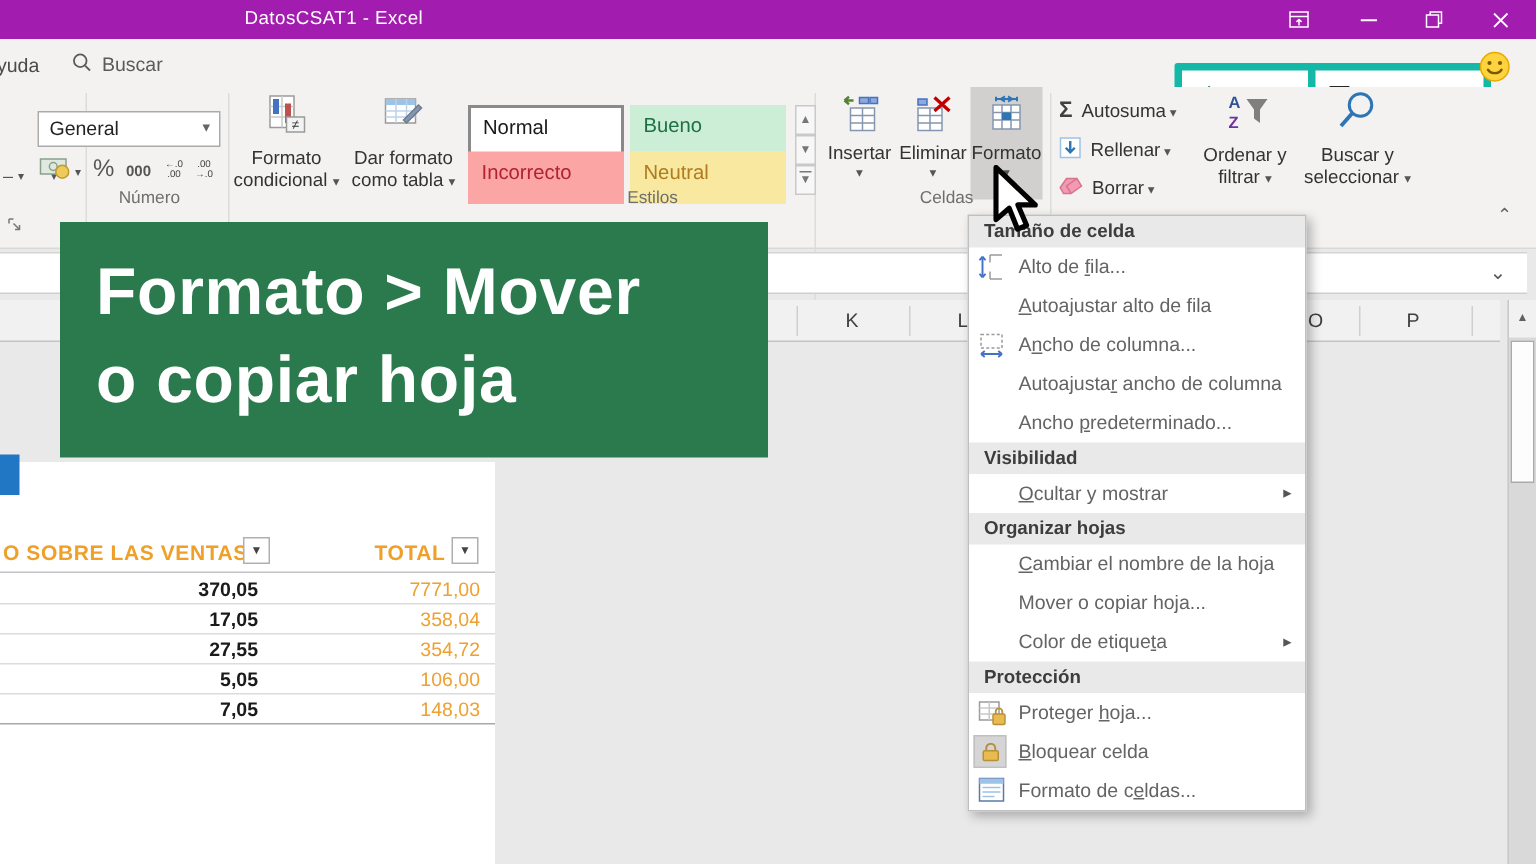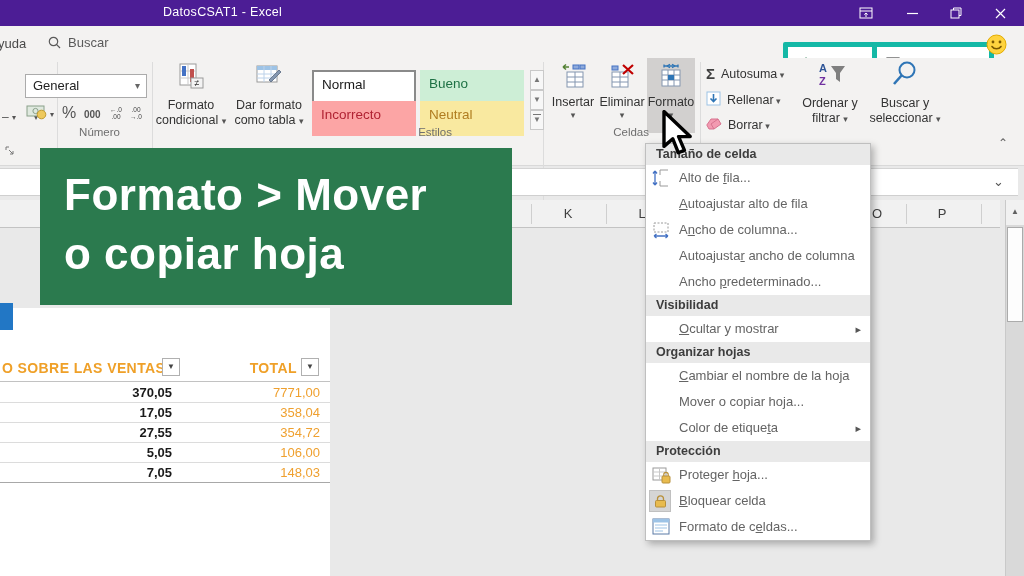--- a/index.html
+++ b/index.html
@@ -5,28 +5,28 @@
   * { box-sizing: border-box; margin: 0; padding: 0; }
   html,body { width:1024px; height:576px; }
   body {
     position: relative; overflow: hidden;
     font-family: "Liberation Sans", sans-serif;
     background: #e9e9e9; color:#333;
   }
   .abs { position:absolute; }
 
   
-  .titlebar { position:absolute; inset:0 0 auto 0; height:26px; background:#4c1d95; }
+  .titlebar { position:absolute; inset:0 0 auto 0; height:26px; background:#a21caf; }
   .titlebar .title { position:absolute; left:163px; top:5px; color:#fff; font-size:12.5px; letter-spacing:.3px; }
   .winbtn { position:absolute; top:0; width:34px; height:26px; display:flex; align-items:center; justify-content:center; color:#fff; }
 
   
   .tabrow { position:absolute; top:26px; left:0; right:0; height:32px; background:#f3f2f1; }
   .tab-partial { position:absolute; left:-2px; top:10px; font-size:13px; color:#4a4a4a; }
-  .searchbox { position:absolute; left:48px; top:9px; display:flex; gap:7px; align-items:center; color:#5a5a5a; font-size:13px; }
+  .searchbox { position:absolute; left:48px; top:9px; display:flex; gap:7px; align-items:flex-start; color:#5a5a5a; font-size:13px; }
   .topbtn { position:absolute; top:42px; height:42px; background:#fff; border:5px solid #14b8a6; border-radius:2px;
             display:flex; align-items:center; gap:6px; padding:0 9px; font-size:13px; }
   .share { left:783px; color:#1e7145; }
   .comments { left:872px; color:#262626; }
 
   
   .ribbon { position:absolute; top:58px; left:0; right:0; height:108px; background:#f3f2f1; border-bottom:1px solid #d9d9d9; }
   .vsep { position:absolute; top:4px; width:1px; height:140px; background:#dcdcdc; }
   .grouplabel { position:absolute; top:68px; font-size:11.5px; color:#6e6e6e; text-align:right; }
   .numfmt { position:absolute; left:25px; top:16px; width:122px; height:24px; background:#fff; border:1px solid #ababab;

